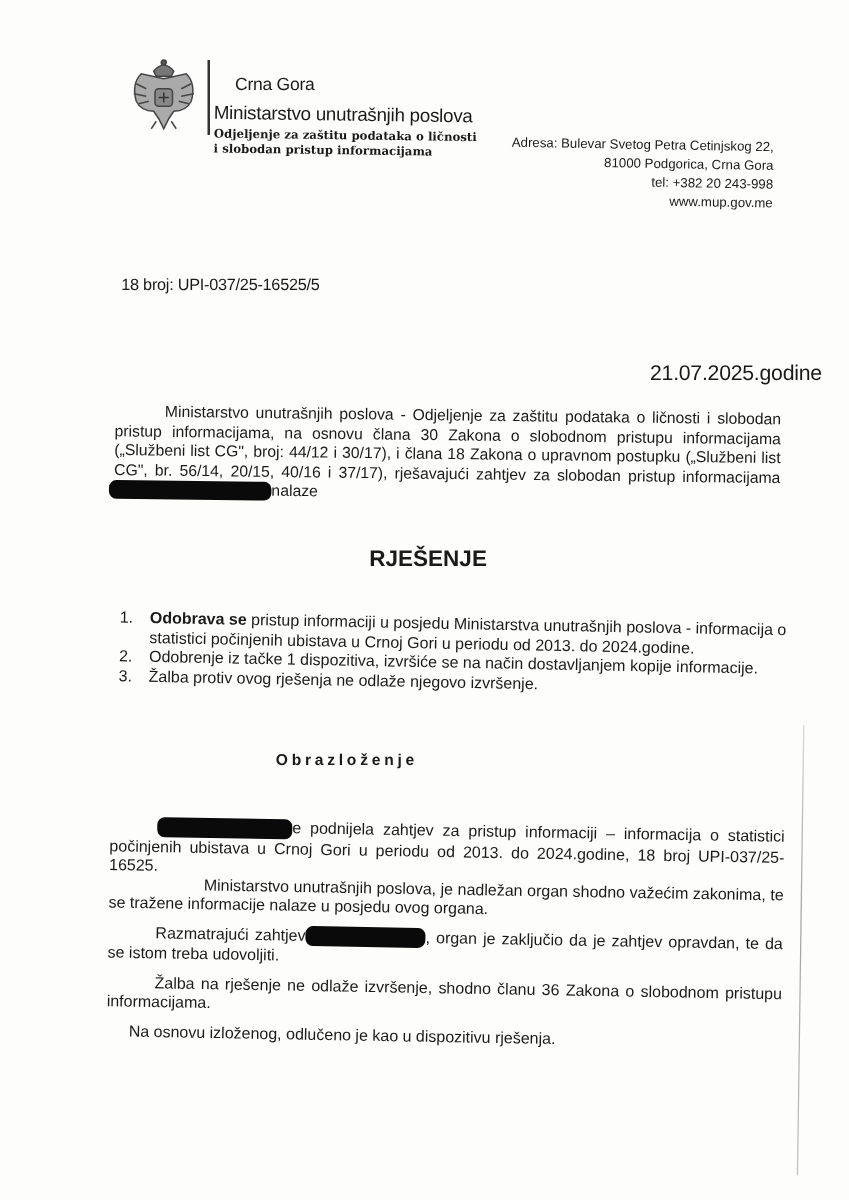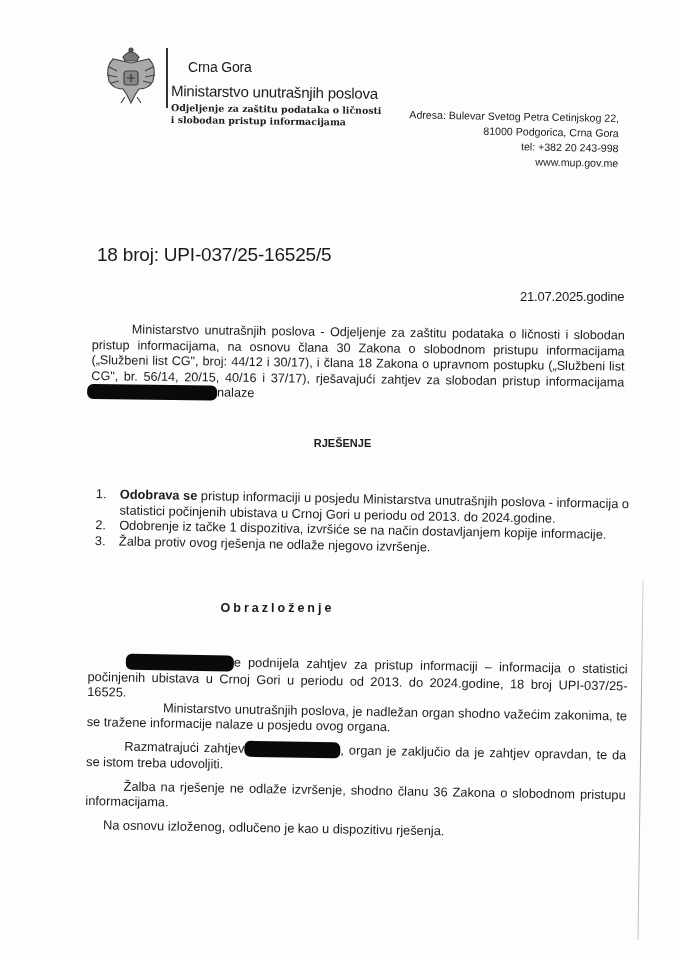--- a/index.html
+++ b/index.html
@@ -7,26 +7,26 @@
     width: 679px; height: 960px; background: #fdfdfb; position: relative; overflow: hidden;
     font-family: "Liberation Sans", sans-serif; color: #1a1a1a;
   }
   .abs { position: absolute; }
   .emblem { left: 103px; top: 45px; width: 56px; height: 62px; }
   .vline { left: 166px; top: 48px; width: 1.5px; height: 60px; background: #333; }
   .org-country { left: 172px; top: 59px; font-size: 14px; letter-spacing: -0.2px; margin-left: 16px; }
   .org-ministry { left: 171px; top: 82px; font-size: 15px; letter-spacing: -0.2px; transform: rotate(0.8deg); transform-origin: left; }
   .org-dept { left: 171px; top: 102px; font-size: 9.4px; font-weight: bold; font-family: "DejaVu Serif", serif; line-height: 12px; transform: rotate(0.8deg); transform-origin: left; }
   .address { right: 60px; top: 111px; font-size: 10.6px; text-align: right; line-height: 15px; transform: rotate(1deg); transform-origin: right; }
-  .refno { left: 97px; top: 244px; font-size: 19px; letter-spacing: -0.2px; }
-  .date { left: 520px; top: 289px; font-size: 13px; letter-spacing: -0.2px; text-align: center; }
+  .refno { left: 97px; top: 220px; font-size: 13px; letter-spacing: -0.2px; }
+  .date { left: 520px; top: 289px; font-size: 17px; letter-spacing: -0.2px; text-align: center; }
   .intro { left: 92px; top: 322px; width: 533px; font-size: 12.6px; line-height: 15.5px; text-align: justify; transform: rotate(0.7deg); transform-origin: left top; }
   .intro .indent { display: inline-block; width: 40px; }
   .redact { background: #0a0a0a; display: inline-block; border-radius: 6px; vertical-align: middle; }
-  .heading-r { left: 0; width: 679px; top: 437px; font-size: 11px; font-weight: bold; text-align: center; padding-left: 6px; box-sizing: border-box; }
+  .heading-r { left: 0; width: 679px; top: 437px; font-size: 18px; font-weight: bold; text-align: center; padding-left: 6px; box-sizing: border-box; }
   .list { left: 96px; top: 486px; width: 540px; font-size: 12.8px; line-height: 15.5px; transform: rotate(1.1deg); transform-origin: left top; margin: 0; padding: 0; list-style: none; }
   .list li { display: flex; margin-bottom: 0; }
   .list .num { width: 24px; flex: none; }
   .heading-o { left: 0; width: 549px; top: 601px; font-size: 12.5px; font-weight: bold; letter-spacing: 3px; text-align: center; padding-left: 6px; box-sizing: border-box; }
   .body { left: 88px; top: 652px; width: 540px; font-size: 12.8px; line-height: 15px; transform: rotate(1deg); transform-origin: left top; }
   .body p { margin: 0 0 9px 0; text-align: justify; }
   .body .ind1 { display: inline-block; width: 38px; }
   .body .ind2 { display: inline-block; width: 18px; }
   .margin-line { left: 640px; top: 580px; width: 1px; height: 360px; background: linear-gradient(#bbb, #666 40%, #999); transform: rotate(0.8deg); opacity: 0.6; }
 </style>

